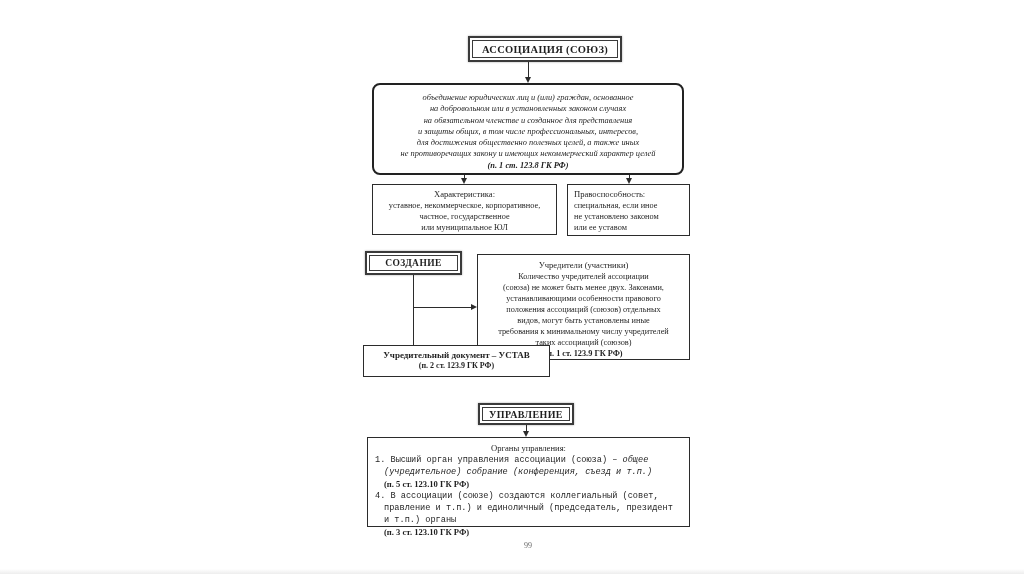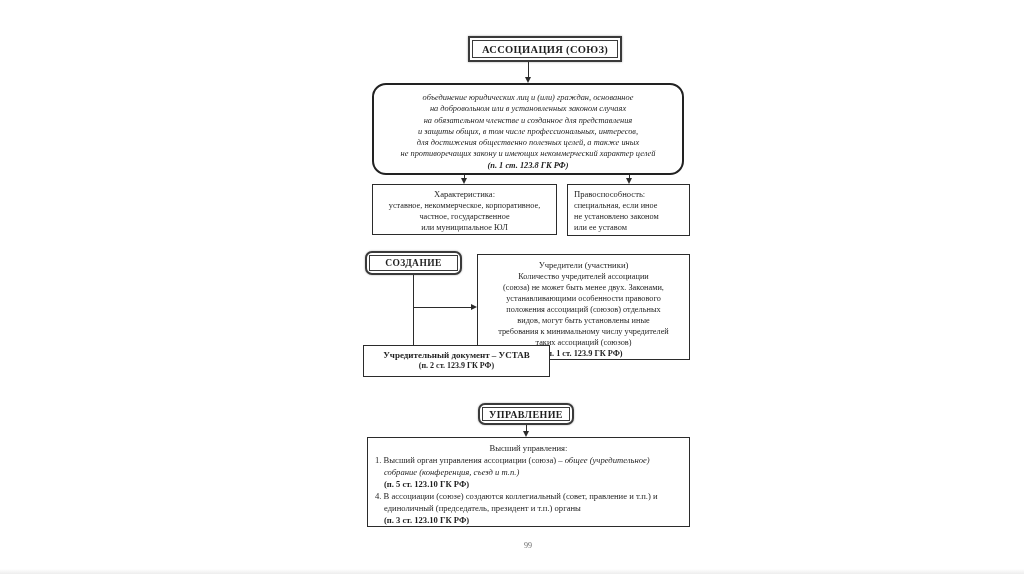--- a/index.html
+++ b/index.html
@@ -15,21 +15,21 @@
   }
 
   
   .dbl-outer {
     position: absolute;
     border: 2px solid #3a3a3a;
     background: #fff;
     padding: 2px;
     box-shadow: 0 0 2px rgba(0,0,0,.35);
   }
-  .dbl-outer.rounded { border-radius: 7px; }
+  .dbl-outer.rounded { border-radius: 0; }
   .dbl-inner {
     border: 1px solid #3a3a3a;
     width: 100%; height: 100%;
     display: flex; align-items: center; justify-content: center;
     font-weight: bold;
     letter-spacing: .4px;
   }
 
   
   .round-box {
@@ -51,35 +51,35 @@
     border-top: 6px solid #2b2b2b;
   }
   .arrow-right {
     position: absolute; width: 0; height: 0;
     border-top: 3px solid transparent;
     border-bottom: 3px solid transparent;
     border-left: 6px solid #2b2b2b;
   }
 
   .t-title { font-size: 10.5px; font-weight: bold; letter-spacing: .3px; }
-  .t-def { font-size: 8.4px; line-height: 11.3px; padding-top: 7px; }
+  .t-def { font-size: 8.4px; line-height: 11.3px; padding-top: 7px; border-radius: 8px; }
   .t-small { font-size: 8.3px; line-height: 11px; }
   .t-bold { font-weight: bold; }
   .t-italic { font-style: italic; }
 
   .box-head { font-weight: normal; font-size: 8.6px; line-height: 12px; }
   .center { text-align: center; }
   .left { text-align: left; }
 
   .char-box { padding-top: 3px; }
   .cap-box { padding: 3px 12px 0 6px; }
   .founders-box { padding: 4px 6px 0 6px; }
   .charter-box { padding-top: 3px; text-align: center; }
   .organs-box { padding: 4px 7px 0 7px; font-size: 8.6px; line-height: 12px; }
-  .organs-item { padding-left: 9px; text-indent: -9px; }
+  .organs-item { padding-left: 9px; text-indent: -9px; font-family: Liberation Mono, monospace; }
   .organs-cite { padding-left: 9px; font-weight: bold; }
 
   .page-num { position: absolute; font-size: 8px; color: #6b6b6b; text-align: center; }
 
   .bottom-edge {
     position: absolute; left: 0; right: 0; bottom: 0; height: 5px;
     background: linear-gradient(#ffffff, #ededed);
   }
 </style>
 </head>
@@ -150,21 +150,21 @@
   </div>
 
   <div class="dbl-outer rounded" style="left:478px; top:403px; width:96px; height:22px;">
     <div class="dbl-inner" style="font-size:10px;">УПРАВЛЕНИЕ</div>
   </div>
 
   <div class="vline" style="left:526px; top:425px; height:7px;"></div>
   <div class="arrow-down" style="left:523px; top:431px;"></div>
 
   <div class="box organs-box" style="left:367px; top:437px; width:323px; height:90px;">
-    <div class="box-head center">Высший управления:</div>
+    <div class="box-head center">Органы управления:</div>
     <div class="organs-item"><span>1. Высший орган управления ассоциации (союза) – </span><span class="t-italic">общее (учредительное) собрание (конференция, съезд и т.п.)</span></div>
     <div class="organs-cite">(п. 5 ст. 123.10 ГК РФ)</div>
     <div class="organs-item"><span>4. В ассоциации (союзе) создаются коллегиальный (совет, правление и т.п.) и единоличный (председатель, президент и т.п.) органы</span><span class="t-italic"></span></div>
     <div class="organs-cite">(п. 3 ст. 123.10 ГК РФ)</div>
   </div>
 
   <div class="page-num" style="left:517px; top:541px; width:22px;">99</div>
 
   <div class="bottom-edge"></div>
 

